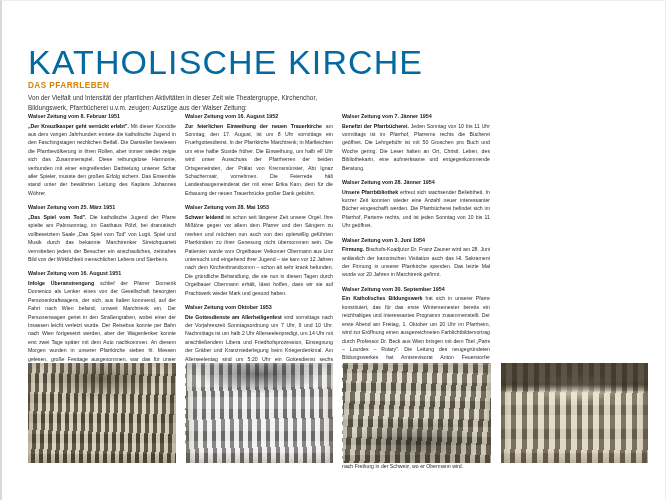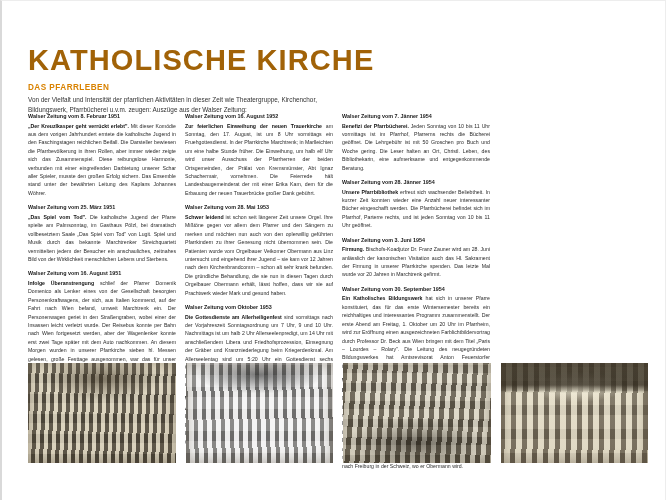--- a/index.html
+++ b/index.html
@@ -15,33 +15,32 @@
     background:#ffffff;
     box-sizing:border-box;
     border-left:2px solid #d9d9d9;
     border-top:1px solid #ededed;
     border-right:1px solid #ededed;
   }
 
   
   #headerzone{position:absolute;left:26px;top:44px;width:440px;}
   #page-title{
-    color:#a16207;
-    font-size:29px;
+    color:#0369a1;
+    font-size:34px;
     letter-spacing:1.1px;
-    font-weight:700;
+    font-weight:400;
     line-height:1.05;
     white-space:nowrap;
   }
   #kicker{
     color:#d98200;
     font-size:8.2px;
     font-weight:bold;
     letter-spacing:.45px;
-    margin-top:8px;
   }
   #intro{
     color:#333333;
     font-size:6.4px;
     line-height:1.55;
     margin-top:3px;
     width:330px;
   }
 
   

